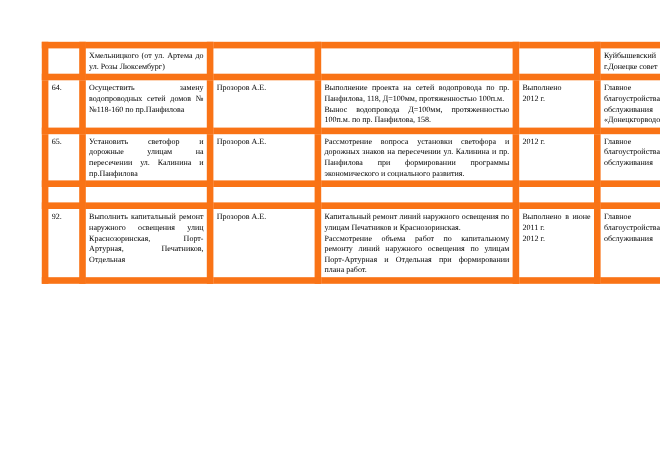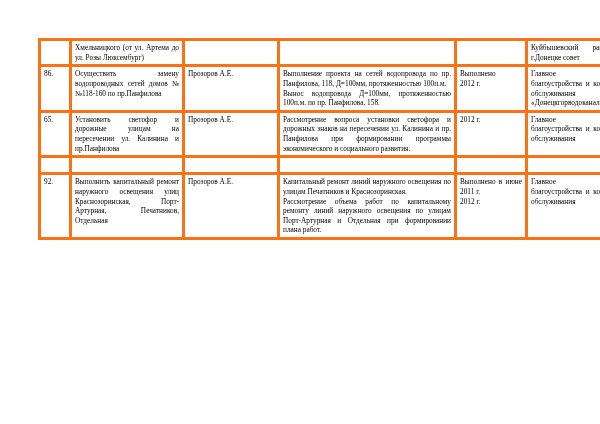--- a/index.html
+++ b/index.html
@@ -20,21 +20,21 @@
     height: 424px;
     box-sizing: border-box;
     padding: 38px 32px 0 38px;
   }
   table.doc-table {
     border-collapse: collapse;
     width: 530px;
     table-layout: fixed;
   }
   table.doc-table td {
-    border: 3px solid #f97316;
+    border: 6px solid #f97316;
     vertical-align: top;
     padding: 2px 3px 2px 3px;
     font-size: 7.3px;
     line-height: 1.32;
     text-align: justify;
     text-justify: inter-word;
     word-wrap: break-word;
     hyphens: auto;
   }
   td.col-num {
@@ -88,21 +88,21 @@
           </td>
         <td class="col-status">
             <span class="cell-line"></span>
           </td>
         <td class="col-responsible">
             <span class="cell-line">Куйбышевский районный в г.Донецке совет</span>
           </td>
       </tr>
       <tr>
         <td class="col-num">
-            <span class="cell-line">86.</span>
+            <span class="cell-line">64.</span>
           </td>
         <td class="col-measure">
             <span class="cell-line">Осуществить замену водопроводных сетей домов №№118-160 по пр.Панфилова</span>
           </td>
         <td class="col-person">
             <span class="cell-line">Прозоров А.Е.</span>
           </td>
         <td class="col-info">
             <span class="cell-line">Выполнение проекта на сетей водопровода по пр. Панфилова, 118, Д=100мм, протяженностью 100п.м.</span>
             <span class="cell-line">Вынос водопровода Д=100мм, протяженностью 100п.м. по пр. Панфилова, 158.</span>

